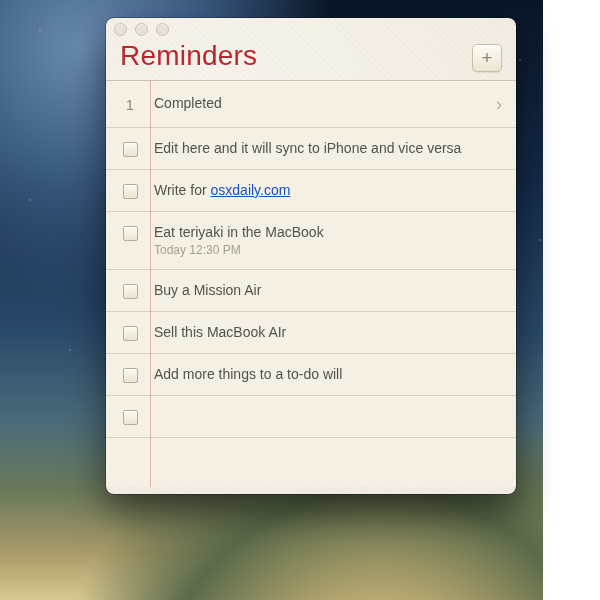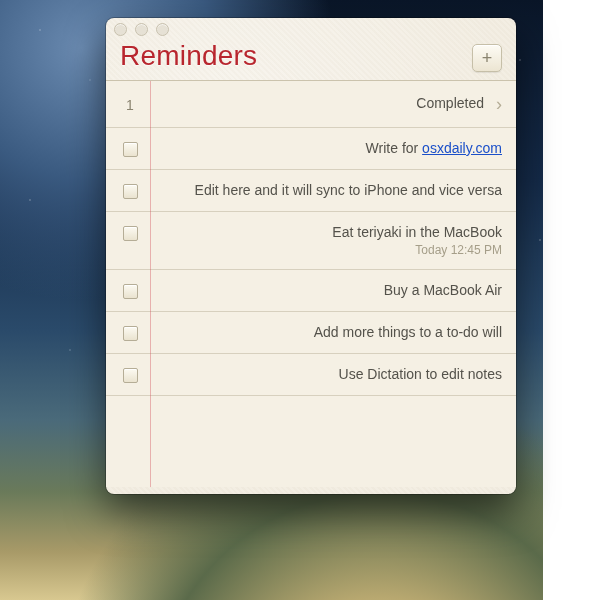--- a/index.html
+++ b/index.html
@@ -57,21 +57,21 @@
     color:#54524b;font-size:14px;
   }
   .row.completed{padding-top:14px;padding-bottom:14px;}
   .gutter{width:24px;flex:0 0 24px;display:flex;justify-content:center;align-items:flex-start;padding-top:2px;}
   .count{color:#8a8470;font-size:14px;}
   .checkbox{
     width:13px;height:13px;border:1px solid #b5ad96;border-radius:2px;
     background:linear-gradient(#fcfaf2,#eae3cf);
     box-shadow:inset 0 1px 0 #fff;cursor:pointer;
   }
-  .content{flex:1;min-width:0;text-align:right;}
+  .content{flex:1;min-width:0;}
   .label{color:#54524b;}
   .link{color:#1a4fc9;text-decoration:underline;cursor:pointer;}
   .sub{color:#a59e89;font-size:12px;margin-top:3px;}
   .chev{color:#b5ad96;font-size:18px;line-height:1;align-self:center;}
 </style>
 </head>
 <body>
 
 <div class="desktop">
   <div class="window">
@@ -97,59 +97,64 @@
             <span class="count">1</span>
           </div>
         <div class="content"><span class="label">Completed</span></div>
         <div class="chev">›</div>
       </div>
 
       <div class="row">
         <div class="gutter">
             <div class="checkbox"></div>
           </div>
+        <div class="content"><span class="label">Edit here and it will sync to iPhone and vice versa</span></div>
+      </div>
+
+      <div class="row">
+        <div class="gutter">
+            <div class="checkbox"></div>
+          </div>
         <div class="content">
           <span class="label">Write for </span><span class="link">osxdaily.com</span>
         </div>
       </div>
 
       <div class="row">
         <div class="gutter">
             <div class="checkbox"></div>
           </div>
-        <div class="content"><span class="label">Edit here and it will sync to iPhone and vice versa</span></div>
-      </div>
-
-      <div class="row">
-        <div class="gutter">
-            <div class="checkbox"></div>
-          </div>
         <div class="content">
           <span class="label">Eat teriyaki in the MacBook</span>
-          <div class="sub">Today 12:45 PM</div>
+          <div class="sub">Today 12:30 PM</div>
         </div>
       </div>
 
       <div class="row">
         <div class="gutter">
             <div class="checkbox"></div>
           </div>
-        <div class="content"><span class="label">Buy a MacBook Air</span></div>
+        <div class="content"><span class="label">Buy a Mission Air</span></div>
       </div>
 
+      <div class="row">
+        <div class="gutter">
+            <div class="checkbox"></div>
+          </div>
+        <div class="content"><span class="label">Sell this MacBook AIr</span></div>
+      </div>
 
       <div class="row">
         <div class="gutter">
             <div class="checkbox"></div>
           </div>
         <div class="content"><span class="label">Add more things to a to-do will</span></div>
       </div>
 
       <div class="row">
         <div class="gutter">
             <div class="checkbox"></div>
           </div>
-        <div class="content"><span class="label">Use Dictation to edit notes</span></div>
       </div>
 
     </div>
   </div>
 </div>
 
 </body></html>

